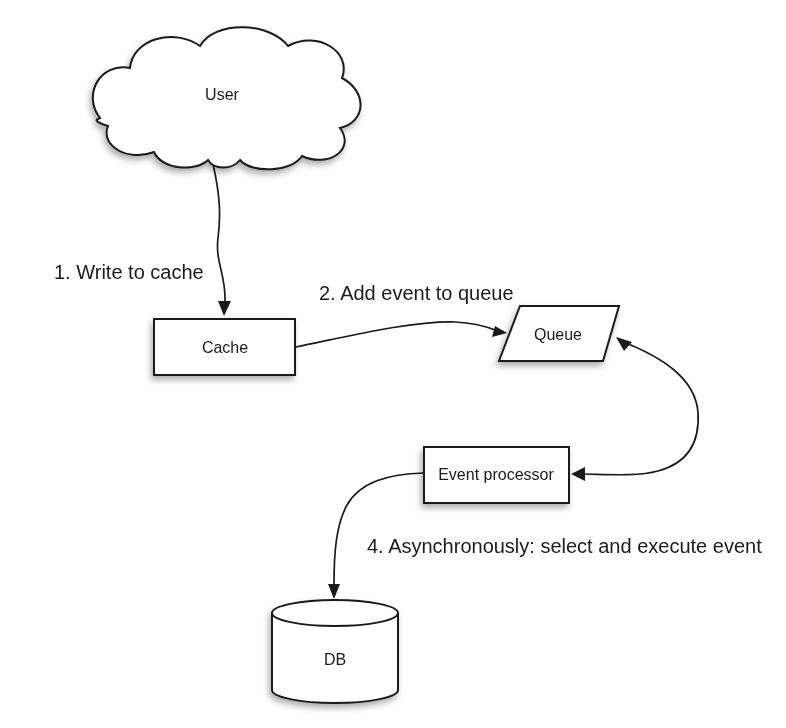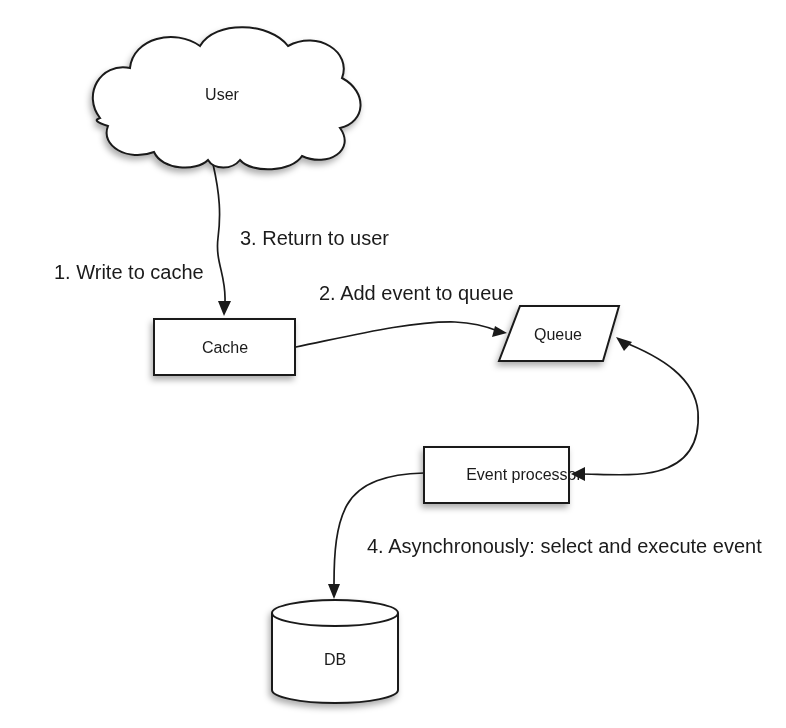--- a/index.html
+++ b/index.html
@@ -107,21 +107,20 @@
                L 398 690
                C 398 697, 370 703, 335 703
                C 300 703, 272 697, 272 690 Z"></path>
       <path class="rim" d="M 272 613 C 272 620, 300 626, 335 626 C 370 626, 398 620, 398 613"></path>
     </g>
   </svg>
 
   <div class="label node-label" style="left:222px; top:95px;">User</div>
   <div class="label node-label" style="left:225px; top:348px;">Cache</div>
   <div class="label node-label" style="left:558px; top:335px;text-align:right;">Queue</div>
-  <div class="label node-label" style="left:524px; top:475px;">Event processor</div>
+  <div class="label node-label" style="left:496px; top:475px;">Event processor</div>
   <div class="label node-label" style="left:335px; top:660px;">DB</div>
 
   <div class="label step-label" style="left:54px; top:272px;">1. Write to cache</div>
   <div class="label step-label" style="left:311px; top:293px;margin-left:8px;">2. Add event to queue</div>
-  <div class="label step-label" style="left:240px; top:238px;">3. Return to user</div>
   <div class="label step-label" style="left:367px; top:546px;">4. Asynchronously: select and execute event</div>
 
 </div>
 
 </body></html>

